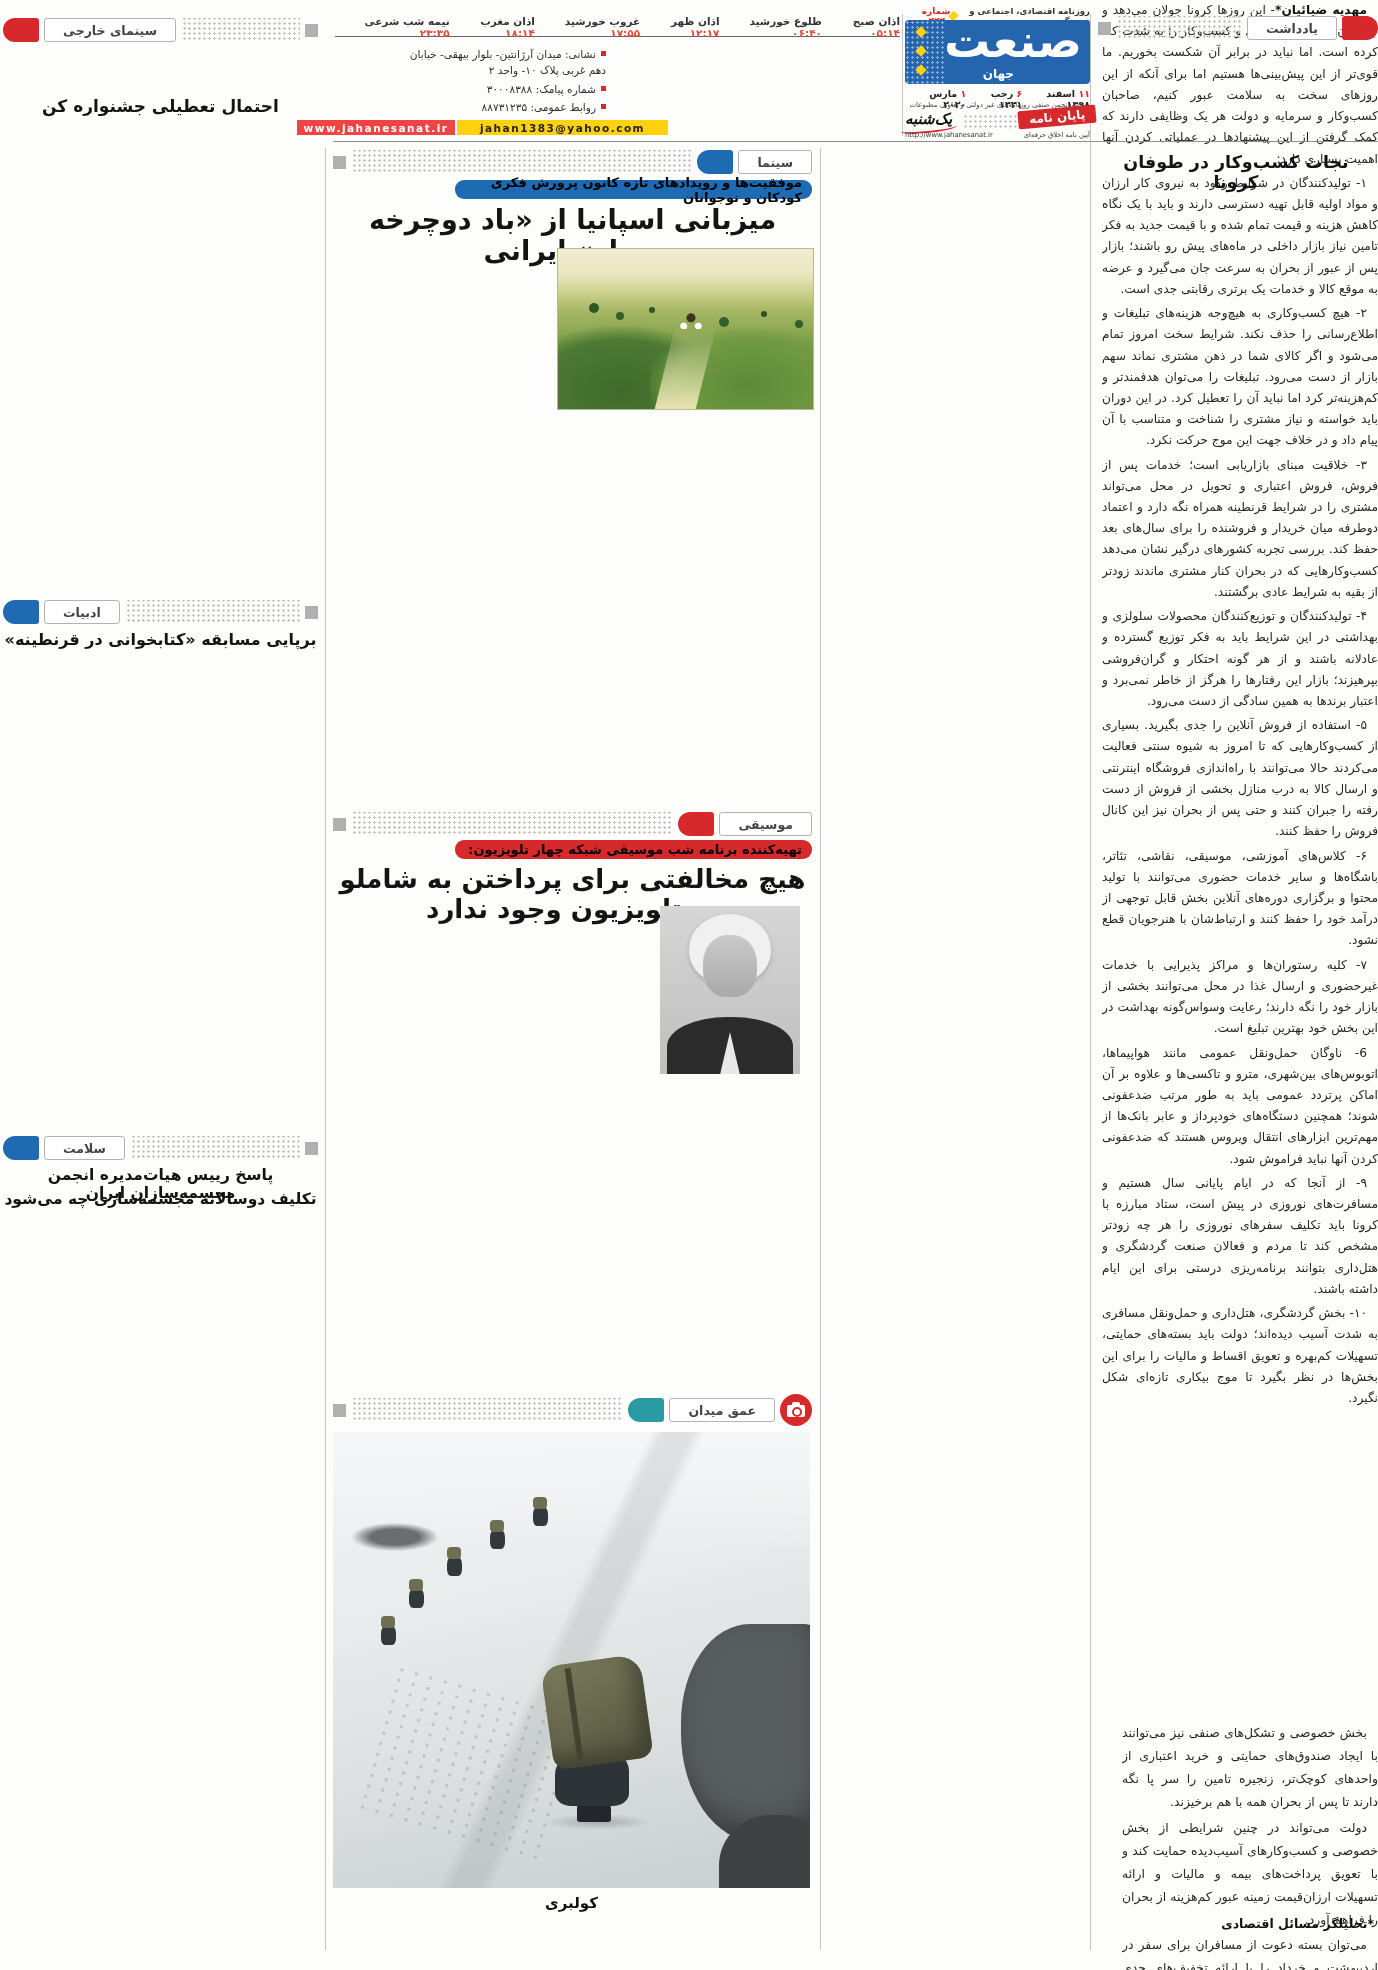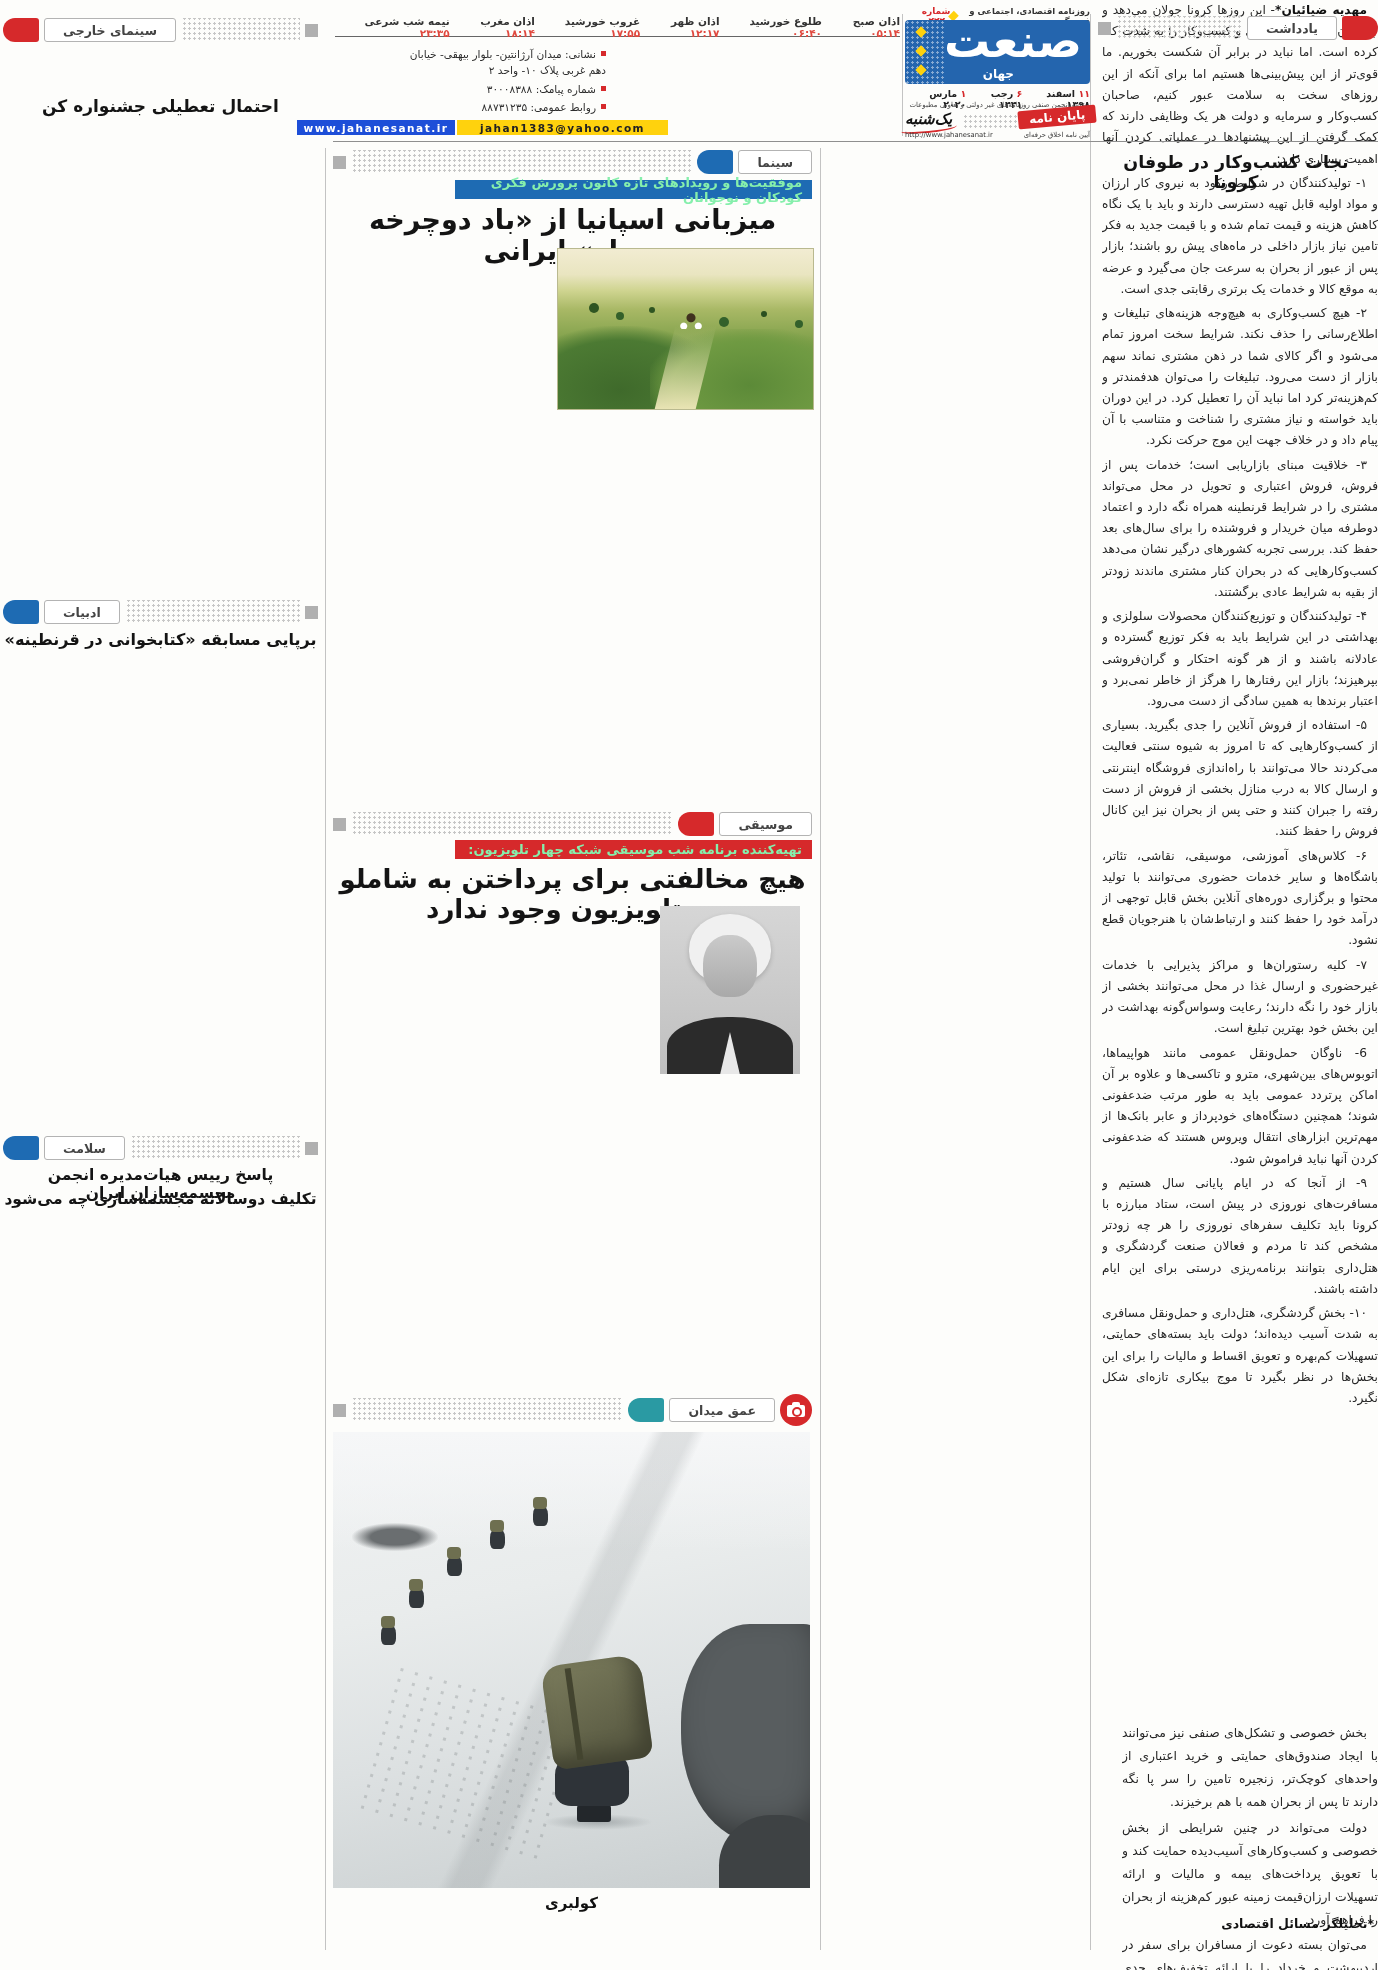--- a/index.html
+++ b/index.html
@@ -15,32 +15,32 @@
   .tab{width:36px;border-radius:12px 3px 3px 12px;}
   .tab.right-edge{border-radius:3px 12px 12px 3px;}
   .tab.red{background:#d6292b;} .tab.blue{background:#1e6bb3;} .tab.teal{background:#2a9aa3;}
   .dots{flex:1;background:radial-gradient(circle,#c6c6c6 1.1px,transparent 1.4px);
         background-size:5px 5px;background-position:1px 3px;}
   .sq{width:13px;height:13px;background:#b0b0b0;align-self:center;}
   
   .body-txt{font-size:12px;line-height:1.68;text-align:justify;overflow:hidden;column-fill:auto;}
   .body-txt p{margin:0 0 3px;text-indent:11px;}
   .headline{position:absolute;font-weight:800;color:#141414;text-align:center;}
-  .kicker{position:absolute;height:19px;color:#86efac;font-size:13px;font-weight:bold;
-          display:flex;align-items:center;padding:0 10px;}
+  .kicker{position:absolute;height:19px;color:#000000;font-size:13px;font-weight:bold;
+          display:flex;align-items:center;padding:0 10px;border-radius:9px;}
   .kicker.blue{background:#1e6bb3;} .kicker.red{background:#d6292b;}
   
   .pt-row{position:absolute;display:flex;justify-content:space-between;font-size:10.5px;font-weight:bold;color:#333;}
   .pt-time{color:#e0483e;}
   .contact{position:absolute;font-size:10.6px;line-height:1.55;color:#2e2e2e;}
   .contact p{margin:0 6px 2px;text-indent:0;}
   .contact p::before{content:"";display:inline-block;width:5px;height:5px;background:#d6292b;margin-left:5px;vertical-align:2px;}
   .webseg{position:absolute;height:15px;display:flex;align-items:center;justify-content:center;
           font-size:10.5px;font-weight:bold;letter-spacing:1.5px;direction:ltr;}
-  .web-blue{background:#1d4ed8;color:#fff;} .web-yellow{background:#ffd20d;color:#222;}
+  .web-blue{background:#ef4444;color:#fff;} .web-yellow{background:#ffd20d;color:#222;}
   
   .mh-row1{position:absolute;display:flex;justify-content:space-between;align-items:center;font-size:8.5px;font-weight:bold;color:#333;}
   .issue{color:#d6292b;font-size:9px;}
   .dia{width:8px;height:8px;background:#ffd20d;transform:rotate(45deg);}
   .logo{position:absolute;background:#2465ae;border-radius:4px;overflow:hidden;}
   .logo-dots{position:absolute;left:0;top:0;bottom:0;width:40px;
              background:radial-gradient(circle,rgba(255,255,255,.45) 1px,transparent 1.3px);background-size:5px 5px;}
   .logo-main{position:absolute;right:8px;top:-6px;font-size:46px;font-weight:800;color:#fff;}
   .logo-sub{position:absolute;left:42%;bottom:3px;font-size:12px;font-weight:bold;color:#fff;}
   .logo .dia{position:absolute;left:12px;}

